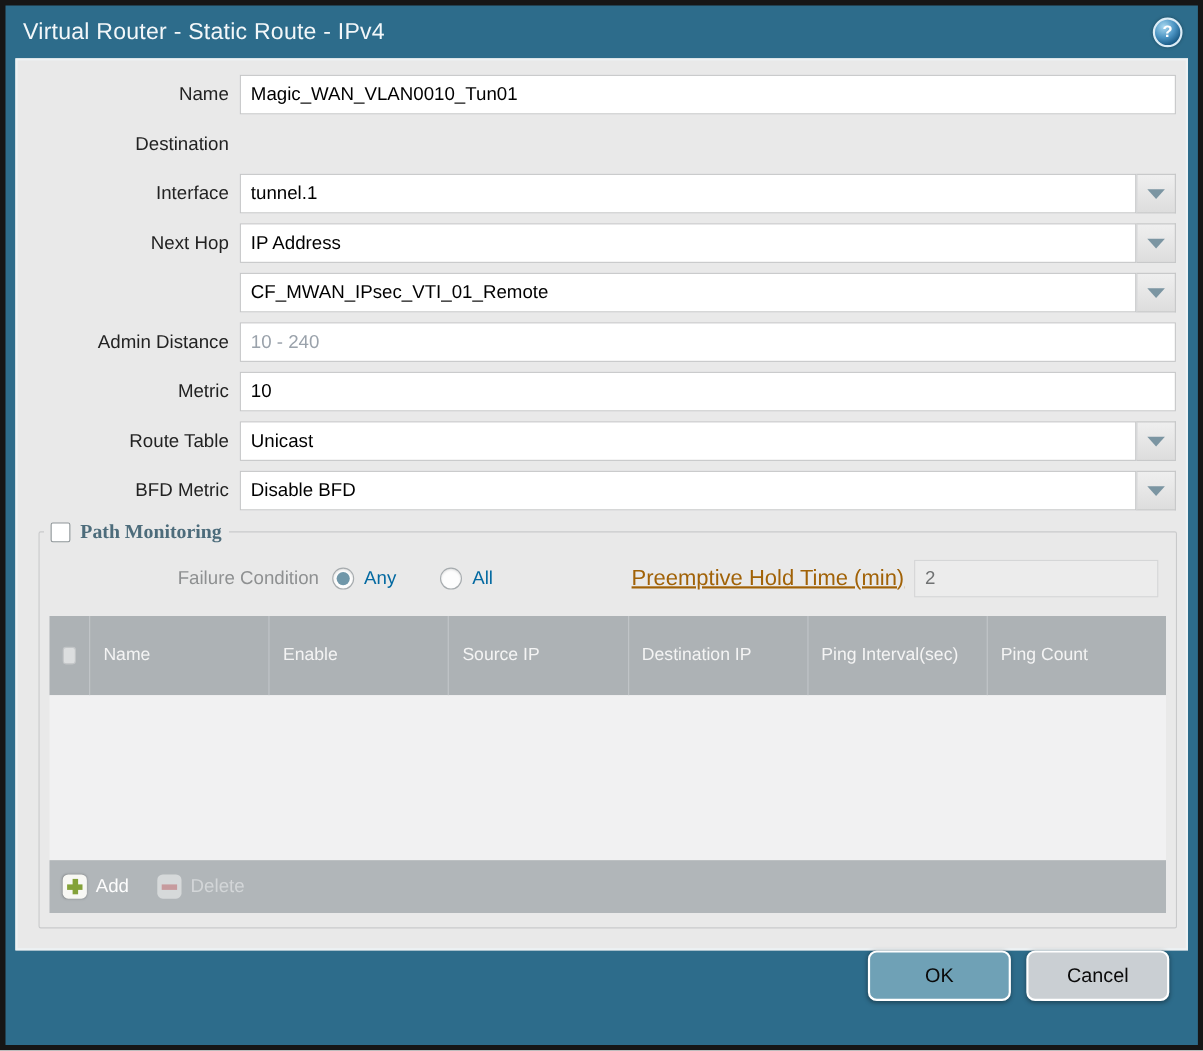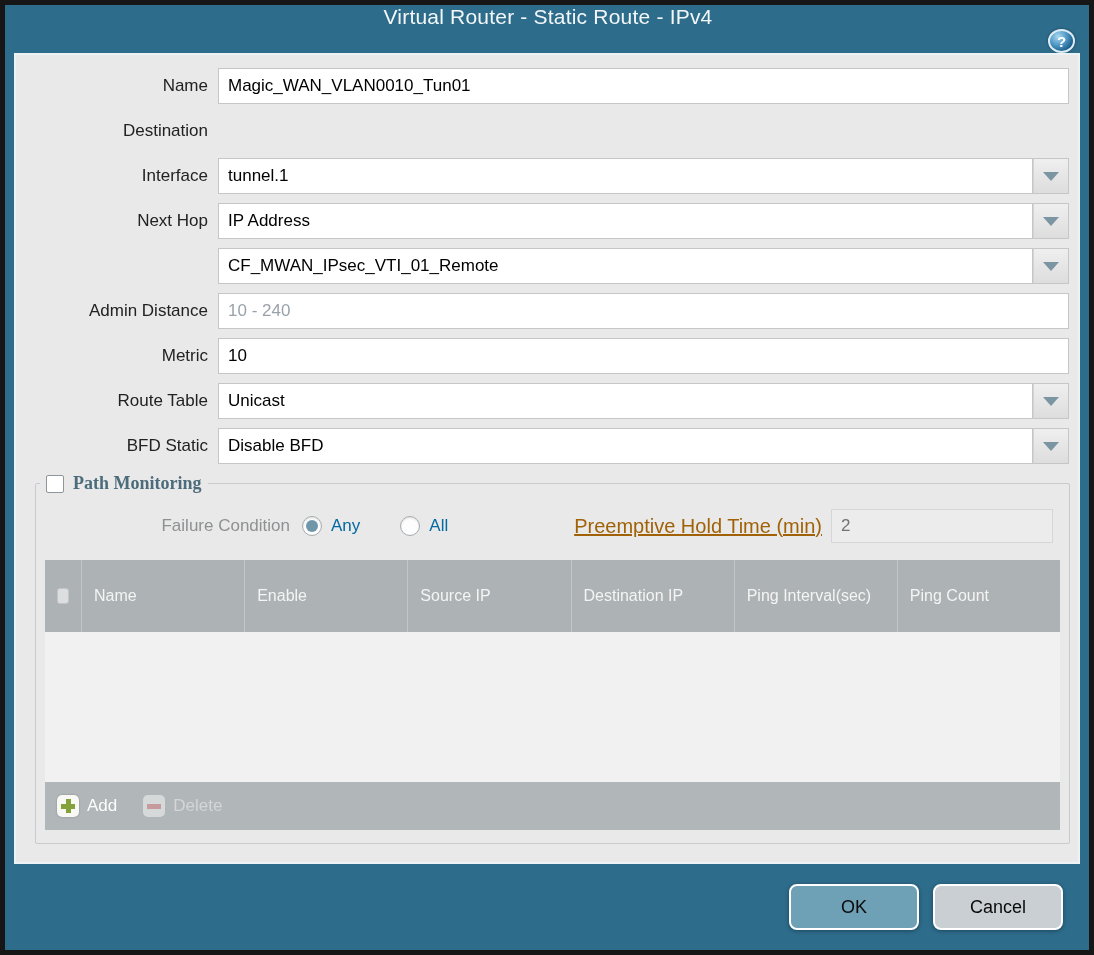--- a/index.html
+++ b/index.html
@@ -2,21 +2,21 @@
 <html><head>
 <meta charset="utf-8">
 <style>
   * { box-sizing: border-box; margin: 0; padding: 0; }
   html,body { width:1094px; height:955px; }
   body { font-family: "Liberation Sans", sans-serif; overflow: hidden; }
 
   .frame { width:1094px; height:955px; background:#161616; padding:5px; }
   .window { width:100%; height:100%; background:#2d6c8b; position:relative; }
 
-  .titlebar { height:48px; display:flex; align-items:center; padding:0 14px 0 16px;flex-direction:column; }
+  .titlebar { height:48px; display:flex; align-items:center; padding:0 14px 0 16px; }
   .title { color:#f3f7f9; font-size:21px; letter-spacing:.2px; }
   .helpbtn { margin-left:auto; width:27px; height:27px; border-radius:50%;
     background: radial-gradient(circle at 35% 28%, #a8d8f0 0%, #4a93c2 45%, #1c5d89 75%, #134a6e 100%);
     border:2px solid #dcecf6; color:#fff; font-weight:bold; font-size:15px;
     display:flex; align-items:center; justify-content:center; cursor:pointer;
     box-shadow: 0 0 3px rgba(0,0,0,.35); }
 
   .content { position:absolute; top:48px; left:9px; right:9px; bottom:86px;
     background:#e9e9e9; border:2px solid #edf2f4; overflow:hidden; }
 
@@ -62,21 +62,21 @@
     box-shadow:0 0 2px rgba(0,0,0,.25); }
   .icon-plus::before { content:""; position:absolute; left:4px; top:8.5px; width:14px; height:5px; background:#84a239; }
   .icon-plus::after { content:""; position:absolute; left:8.5px; top:4px; width:5px; height:14px; background:#84a239; }
   .add-label { color:#fdfdfd; font-size:17px; }
   .footbtn.disabled { cursor:default; }
   .icon-minus { width:22px; height:22px; border-radius:5px; background:#e3e5e6; position:relative; opacity:.75; }
   .icon-minus::before { content:""; position:absolute; left:4px; top:8.5px; width:14px; height:5px; background:#cf9396; }
   .del-label { color:#d3d6d8; font-size:17px; }
 
   .bottombar { position:absolute; bottom:0; left:0; right:0; height:86px;
-    display:flex; align-items:center; justify-content:flex-end; gap:14px; padding-right:26px; }
+    display:flex; align-items:flex-start; justify-content:flex-end; gap:14px; padding-right:26px; }
   .btn { width:130px; height:46px; border:2px solid #fff; border-radius:8px; font-family:inherit;
     font-size:18px; color:#0a0a0a; cursor:pointer; box-shadow:0 1px 4px rgba(0,0,0,.35); }
   .btn-ok { background:#6fa1b6; }
   .btn-cancel { background:#cacfd3; }
 </style>
 </head>
 <body>
 
 <div class="frame">
   <div class="window">
@@ -150,21 +150,21 @@
           <label>Route Table</label>
           <div class="combo">
             <input class="txt" value="Unicast" style="">
             <button class="dd">
               <span class="tri"></span>
             </button>
           </div>
         </div>
 
         <div class="row">
-          <label>BFD Static</label>
+          <label>BFD Metric</label>
           <div class="combo">
             <input class="txt" value="Disable BFD" style="">
             <button class="dd">
               <span class="tri"></span>
             </button>
           </div>
         </div>
 
       </div>
 

